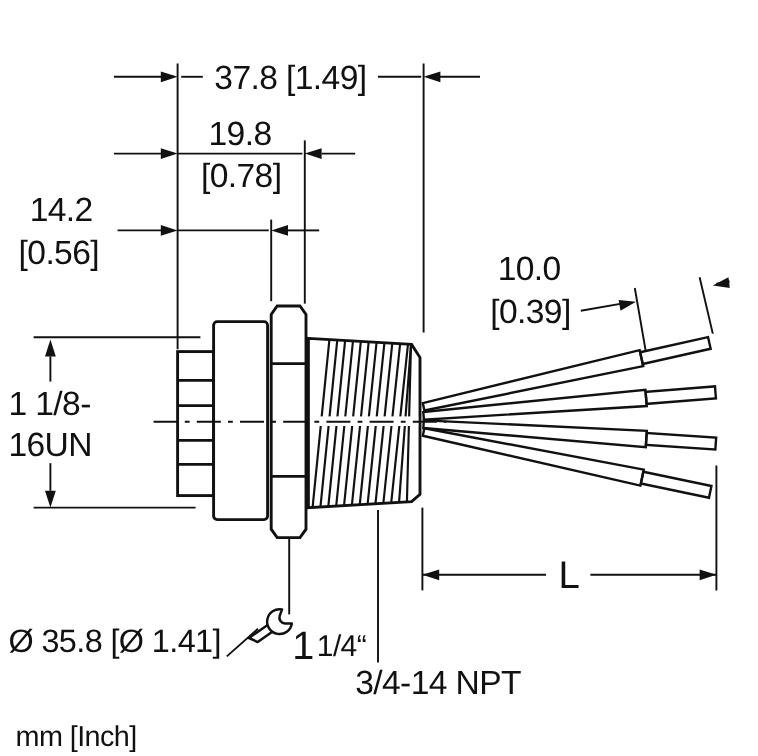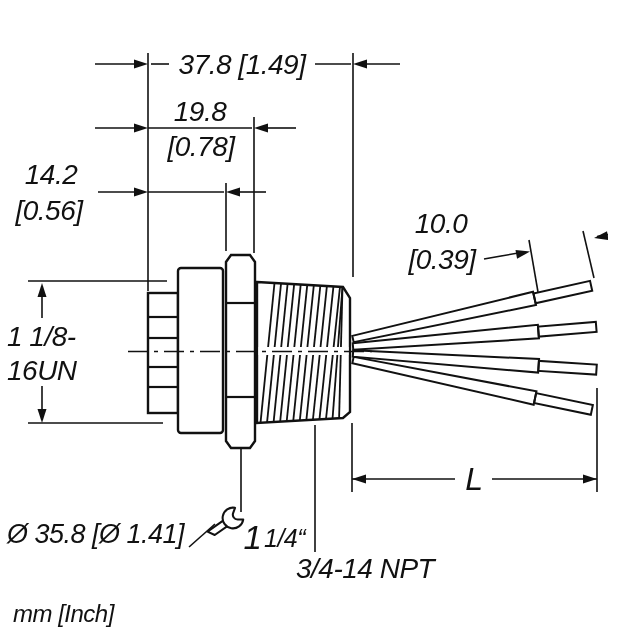--- a/index.html
+++ b/index.html
@@ -1,16 +1,16 @@
 <!DOCTYPE html>
 <html><head>
 <meta charset="utf-8">
 <style>
   html,body{margin:0;padding:0;background:#ffffff;}
-  .stage{position:relative;width:608px;height:630px;background:#ffffff;overflow:hidden;font-style:italic;}
+  .stage{position:relative;width:608px;height:630px;background:#ffffff;overflow:hidden;}
   svg{display:block;}
   .t{font-family:"Liberation Sans","DejaVu Sans",sans-serif;fill:#111;letter-spacing:-0.5px;}
   .outline{fill:#ffffff;stroke:#111;stroke-width:2.4;stroke-linejoin:miter;}
   .thin{stroke:#111;stroke-width:2.2;fill:none;}
   .dim{stroke:#111;stroke-width:1.6;fill:none;}
   .arrow{fill:#111;stroke:none;}
   .wire{fill:none;stroke:#111;stroke-width:2;}
   .hatch line{stroke:#111;stroke-width:1.8;}
 </style>
 </head>

